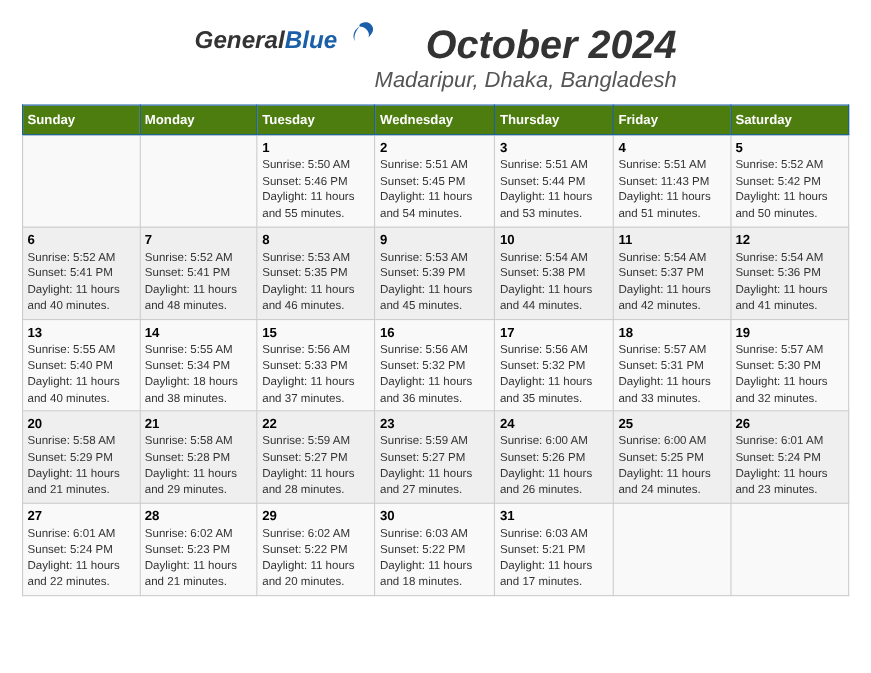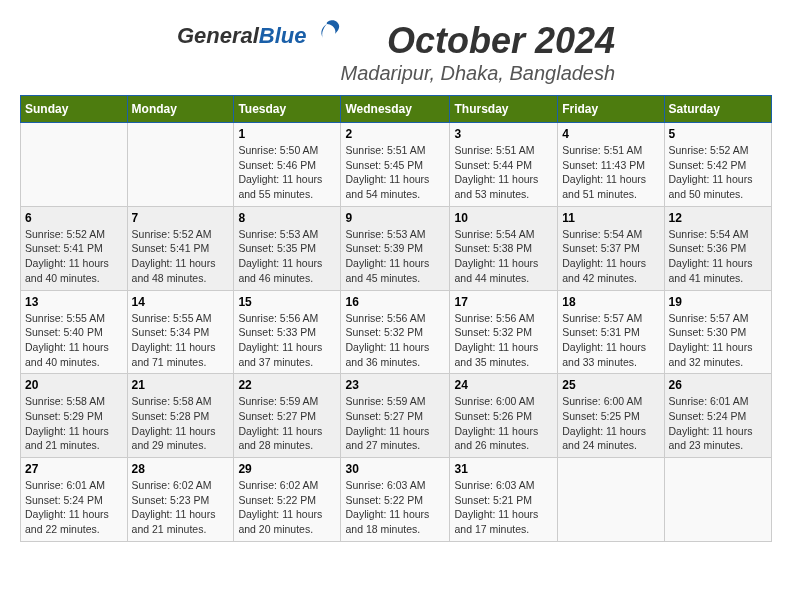--- a/index.html
+++ b/index.html
@@ -223,21 +223,21 @@
           <span>Sunrise: 5:55 AM</span><br>
           <span>Sunset: 5:40 PM</span><br>
           <span>Daylight: 11 hours and 40 minutes.</span>
         </div>
       </td>
         <td>
         <span class="day-number">14</span>
         <div class="day-info">
           <span>Sunrise: 5:55 AM</span><br>
           <span>Sunset: 5:34 PM</span><br>
-          <span>Daylight: 11 hours and 71 minutes.</span>
+          <span>Daylight: 18 hours and 38 minutes.</span>
         </div>
       </td>
         <td>
         <span class="day-number">15</span>
         <div class="day-info">
           <span>Sunrise: 5:56 AM</span><br>
           <span>Sunset: 5:33 PM</span><br>
           <span>Daylight: 11 hours and 37 minutes.</span>
         </div>
       </td>

